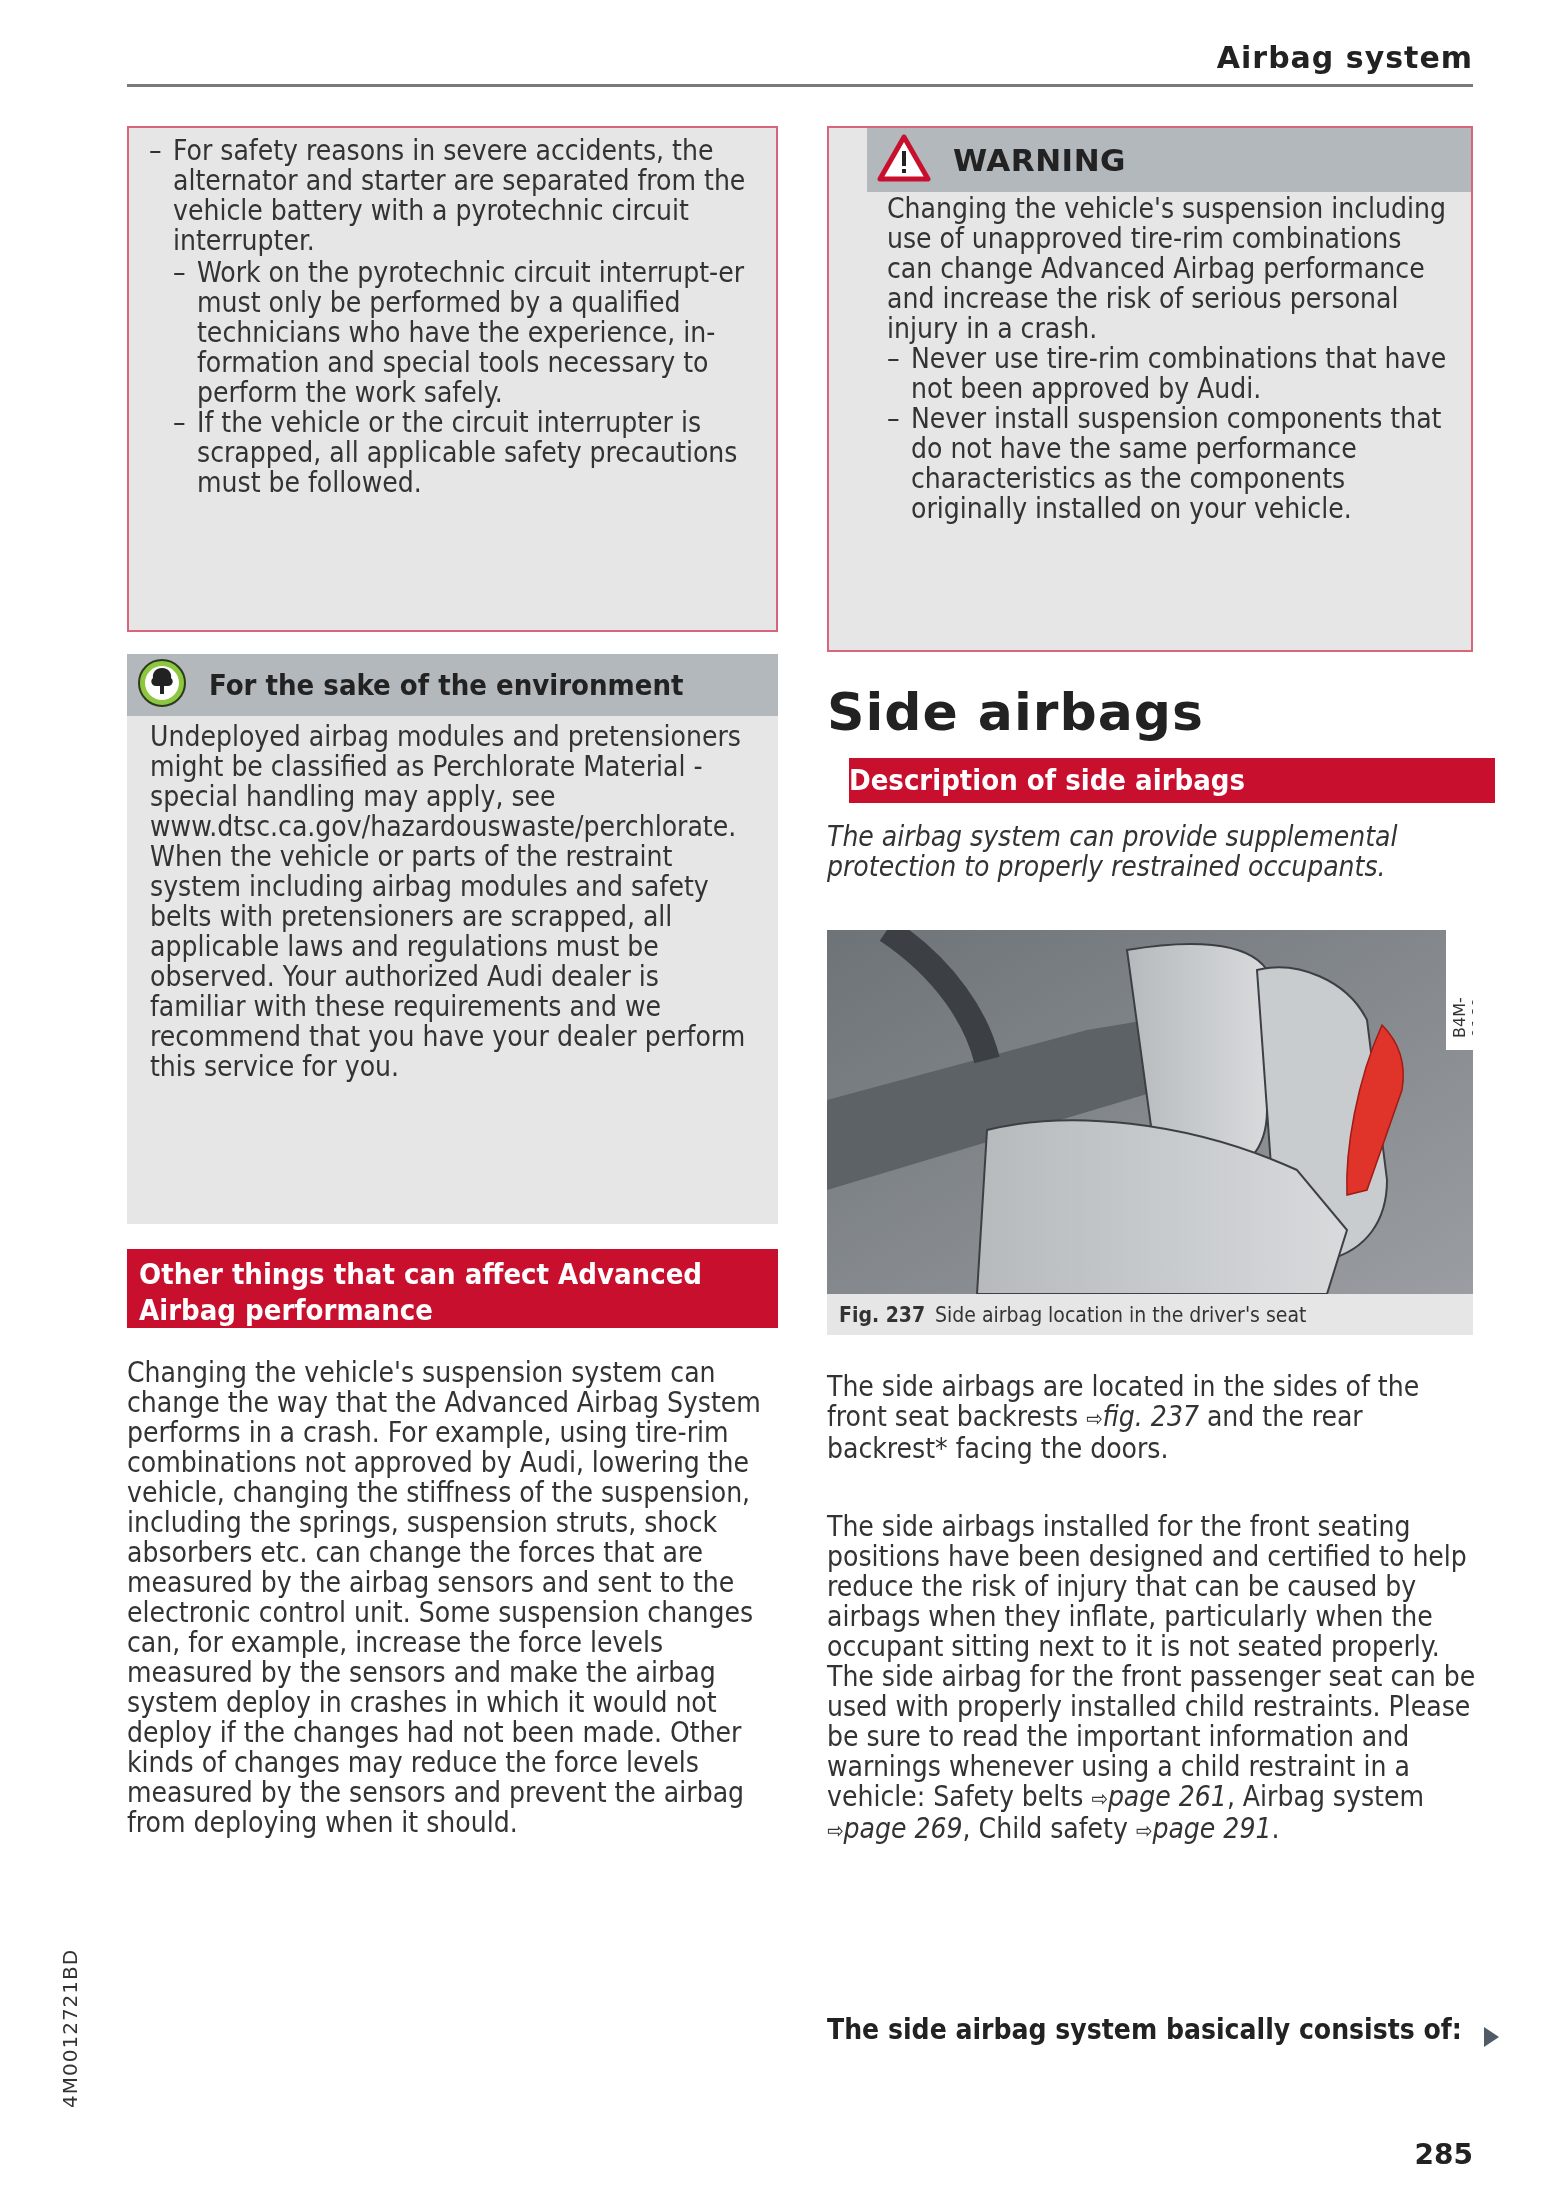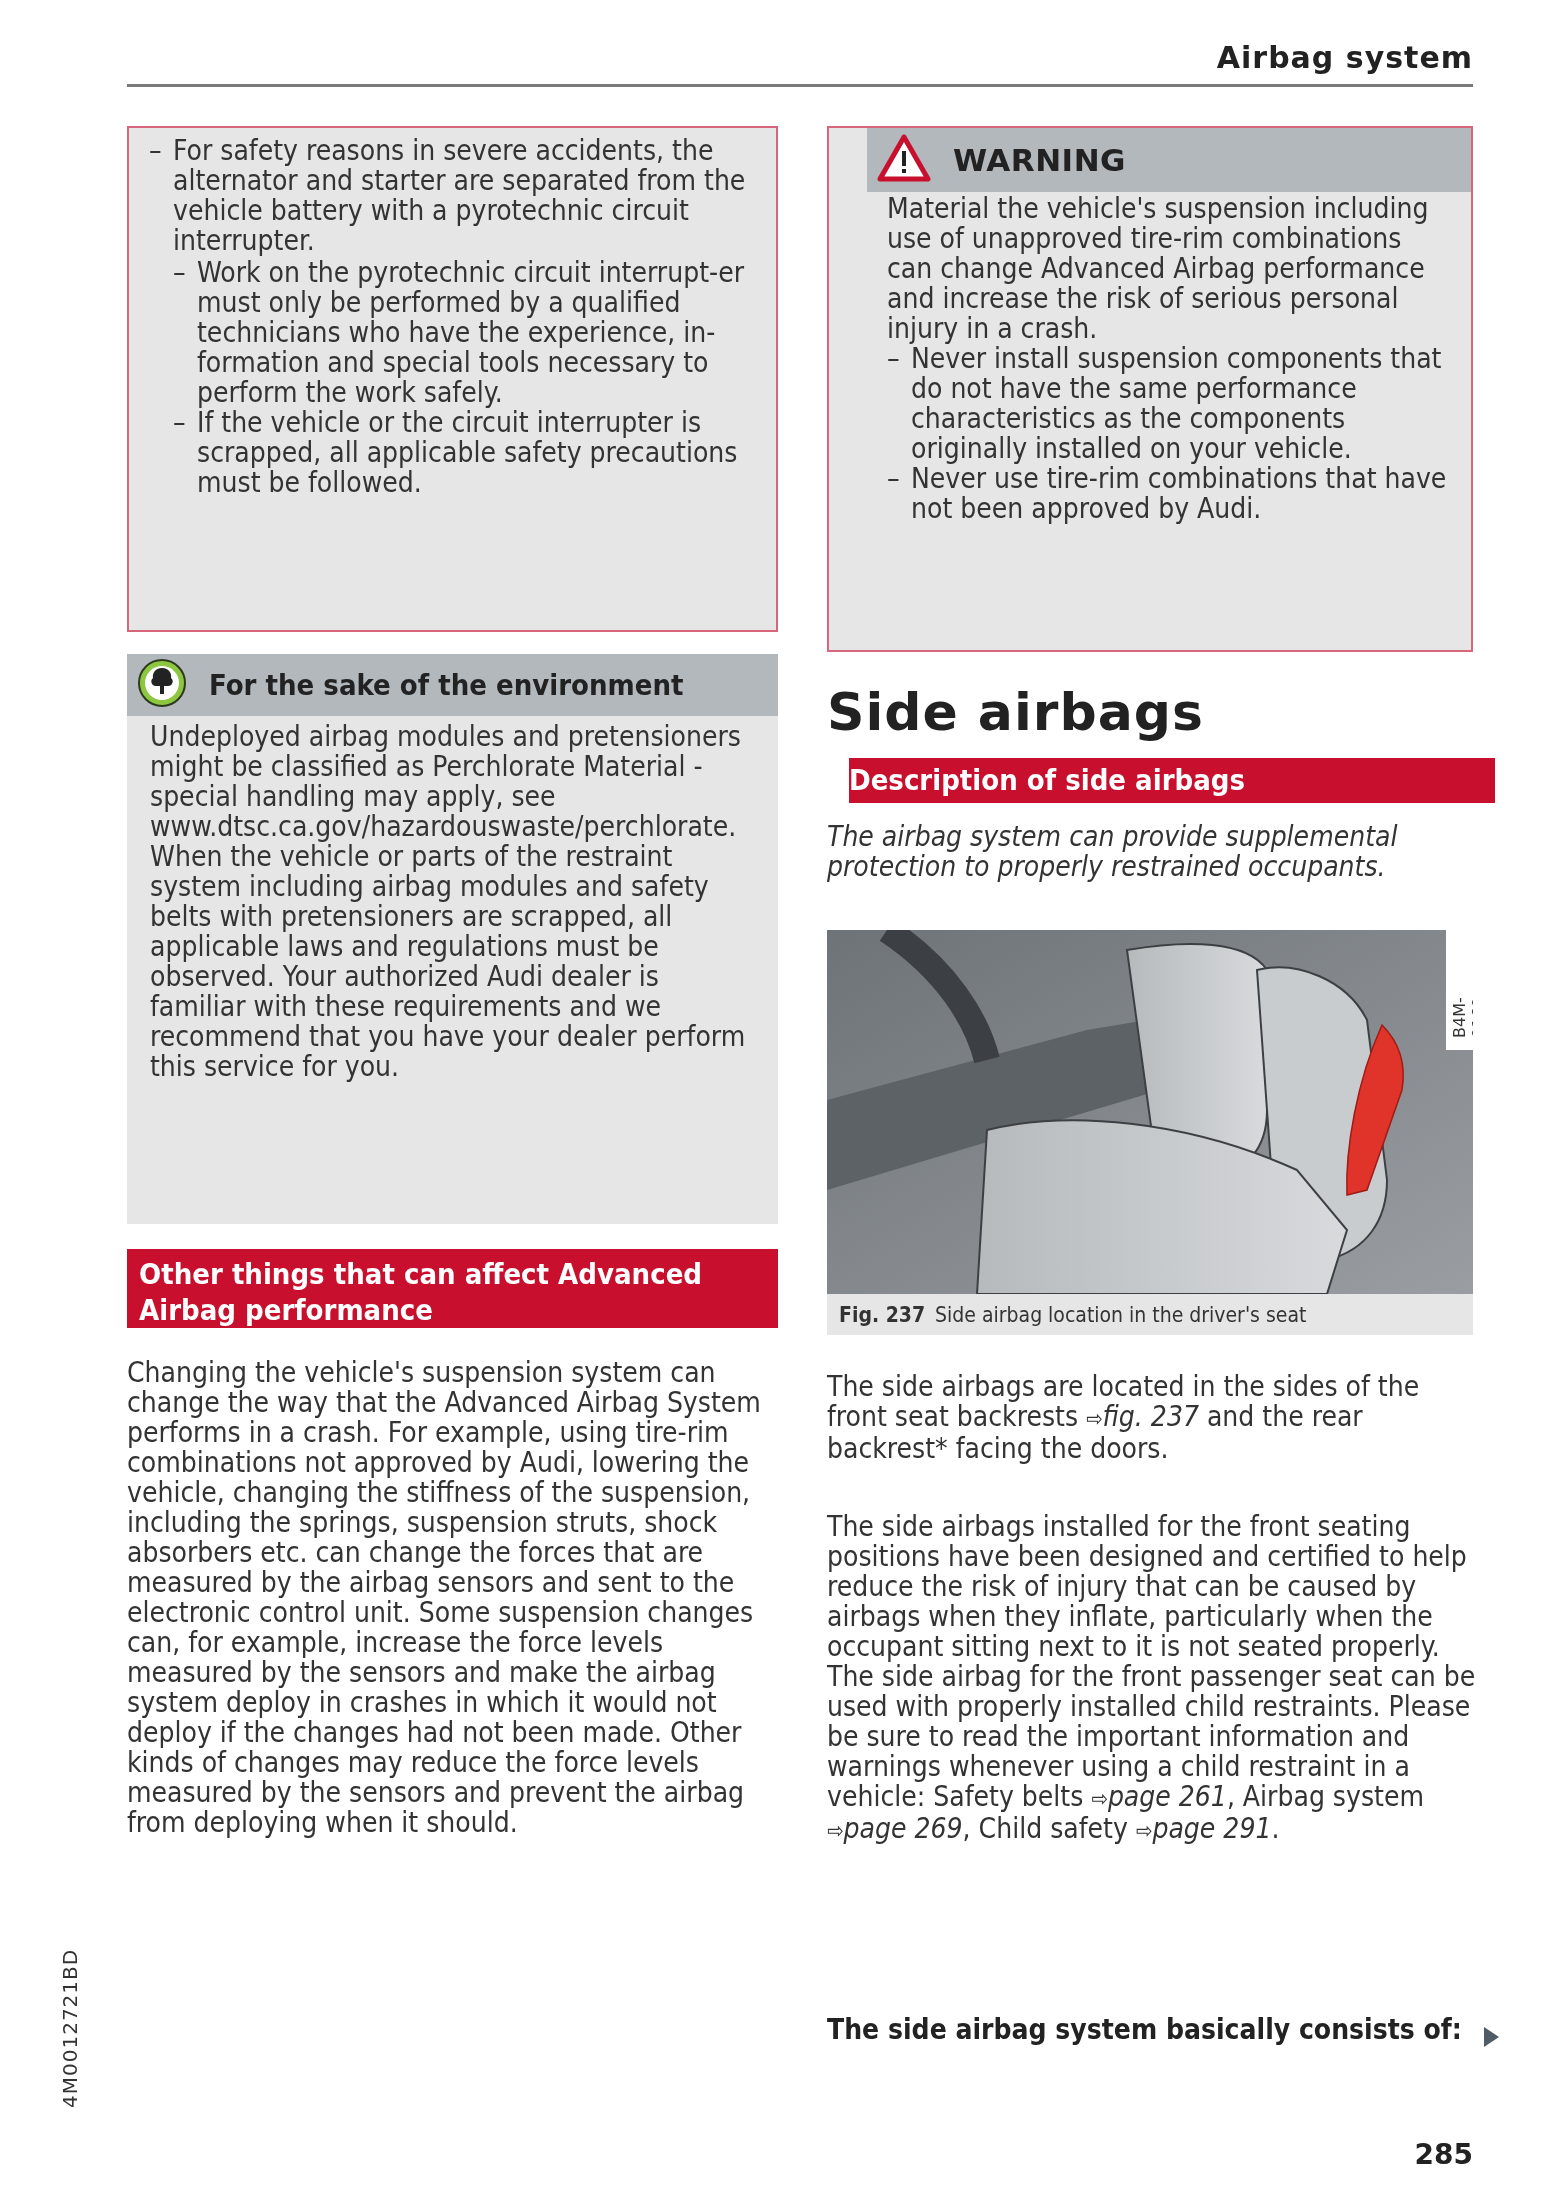--- a/index.html
+++ b/index.html
@@ -73,26 +73,26 @@
     <span>
       <svg width="54" height="48" viewBox="0 0 54 48">
         <polygon points="27,3 51,45 3,45" fill="#ffffff" stroke="#c8102e" stroke-width="5" stroke-linejoin="round"></polygon>
         <rect x="25" y="17" width="4" height="15" fill="#222"></rect>
         <rect x="25" y="35" width="4" height="4" fill="#222"></rect>
       </svg>
     </span>
     <span class="label">WARNING</span>
   </div>
   <div class="body-text" style="padding:2px 18px 0 20px;">
-    <div>Material the vehicle's suspension including use of unapproved tire-rim combinations can change Advanced Airbag performance and increase the risk of serious personal injury in a crash.</div>
+    <div>Changing the vehicle's suspension including use of unapproved tire-rim combinations can change Advanced Airbag performance and increase the risk of serious personal injury in a crash.</div>
+    <div class="dash-item">
+      <span>Never use tire-rim combinations that have not been approved by Audi.</span>
+    </div>
     <div class="dash-item">
       <span>Never install suspension components that do not have the same performance characteristics as the components originally installed on your vehicle.</span>
-    </div>
-    <div class="dash-item">
-      <span>Never use tire-rim combinations that have not been approved by Audi.</span>
     </div>
   </div>
 </div>
 
 <div class="abs h1" style="left:827px; top:682px;">Side airbags</div>
 
 <div class="abs red-bar" style="left:849px; top:758px; width:646px; height:45px; padding:4px 0;">
   <span>Description of side airbags</span>
 </div>
 

